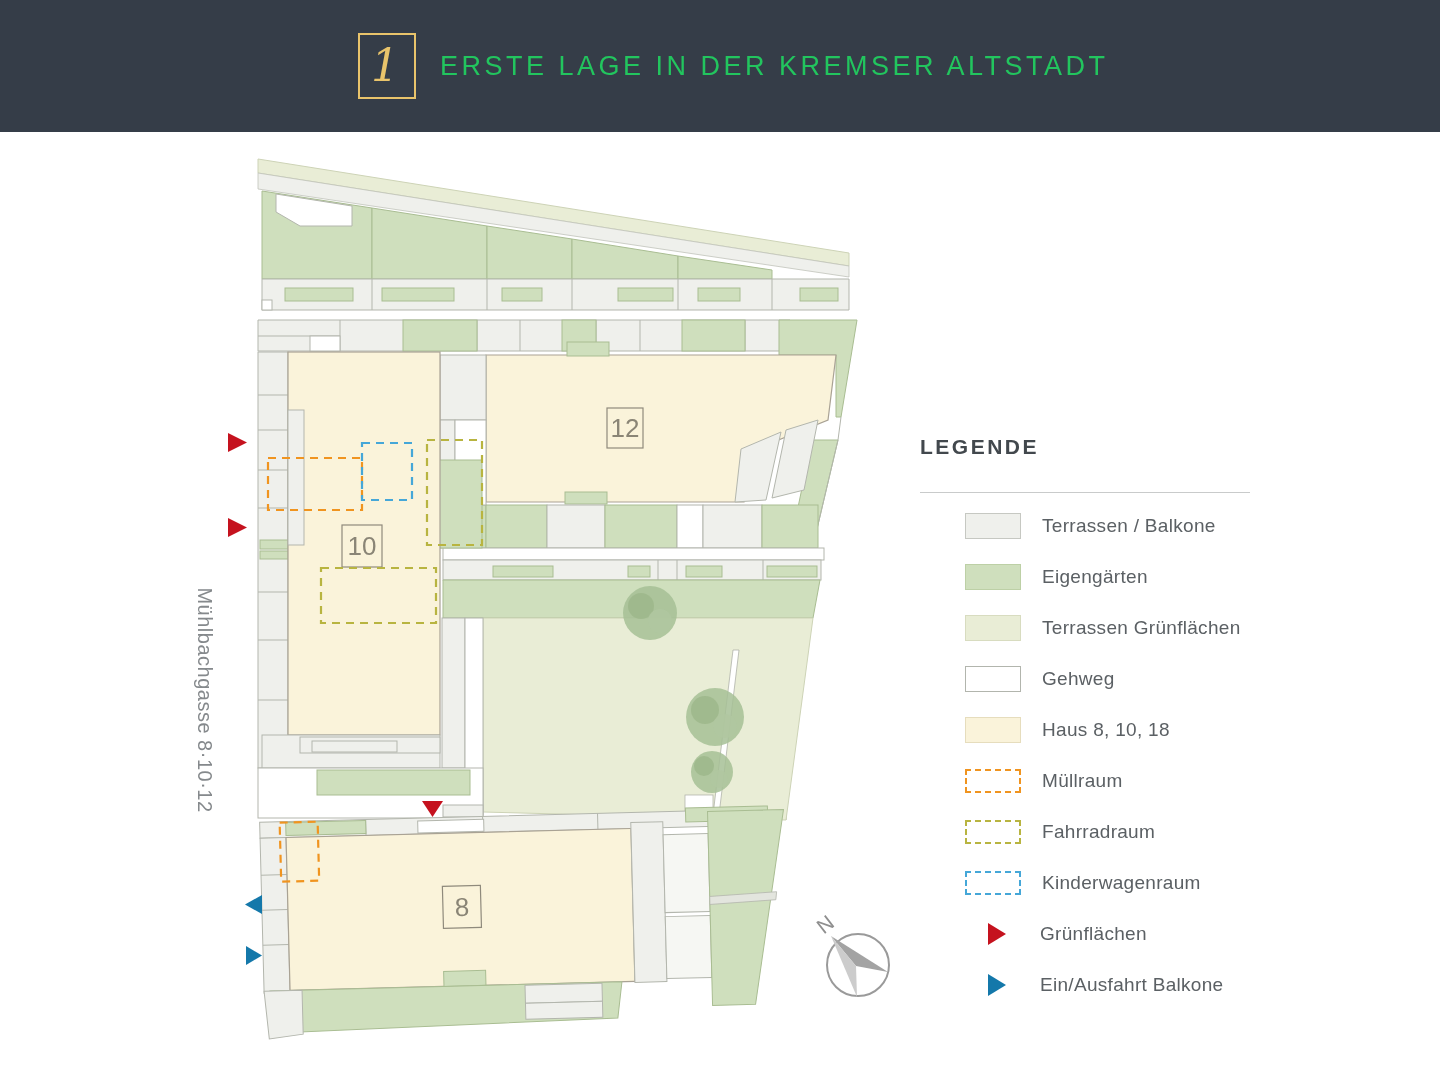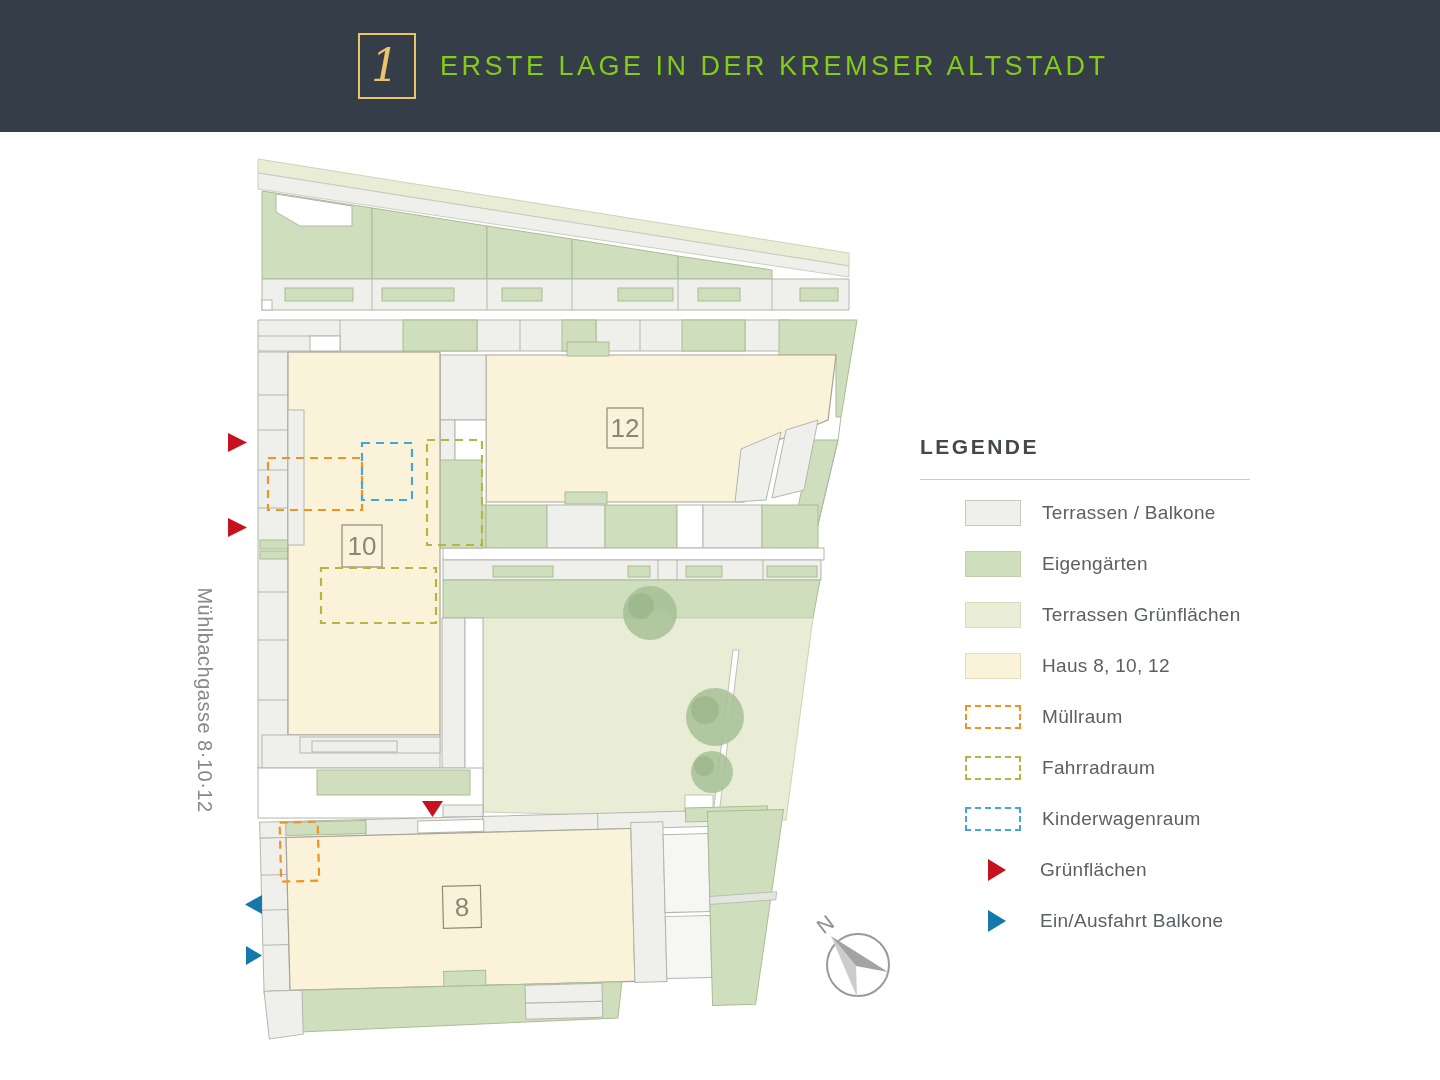--- a/index.html
+++ b/index.html
@@ -14,34 +14,34 @@
   }
   .logo-box{
     width:54px;height:62px;border:2px solid #e9c46b;margin-left:358px;
     display:flex;align-items:center;justify-content:center;flex:none;
   }
   .logo-glyph{
     color:#e9c46b;font-size:44px;font-style:italic;
     font-family:"DejaVu Serif", serif;line-height:1;transform:translateX(-2px);
   }
   .header-title{
-    margin:0 0 0 24px;color:#84cc16;font-size:27px;font-weight:500;
+    margin:0 0 0 24px;color:#22c55e;font-size:27px;font-weight:500;
     letter-spacing:3.5px;text-transform:uppercase;white-space:nowrap;
   }
   
   .street-label{
     position:absolute;left:60px;top:689px;width:290px;height:22px;
     transform:rotate(90deg);color:#85898c;font-size:20px;letter-spacing:.5px;
     text-align:center;white-space:nowrap;
   }
   
   .legend{position:absolute;left:920px;top:435px;width:330px;}
   .legend-title{
     font-size:21px;font-weight:600;letter-spacing:2.5px;color:#42484d;
-    padding-bottom:20px;border-bottom:1px solid #c9cbcb;margin-bottom:19px;
+    padding-bottom:33px;border-bottom:1px solid #c9cbcb;margin-bottom:19px;
   }
   .lg-row{display:flex;align-items:center;height:28px;margin-bottom:23px;padding-left:45px;}
   .sw{width:56px;height:26px;box-sizing:border-box;flex:none;margin-right:21px;background:#fff;}
   .sw.arrow{width:0;height:0;background:none;margin-left:23px;margin-right:34px;}
   .lg-label{font-size:19px;color:#5b6064;letter-spacing:.3px;white-space:nowrap;}
   
   .plan-svg{position:absolute;left:0;top:0;}
   .plan-svg text{font-family:"Liberation Sans", sans-serif;}
   .bl-label{fill:#8a8576;font-size:26px;}
   .n-label{fill:#8f8f8f;font-size:21px;}
@@ -257,22 +257,26 @@
   </div>
   <div class="lg-row">
     <span class="sw" style="background: rgb(207, 223, 189); border: 1px solid rgb(189, 208, 166);"></span>
     <span class="lg-label">Eigengärten</span>
   </div>
   <div class="lg-row">
     <span class="sw" style="background: rgb(233, 237, 214); border: 1px solid rgb(216, 220, 192);"></span>
     <span class="lg-label">Terrassen Grünflächen</span>
   </div>
   <div class="lg-row">
+    <span class="sw" style="background: rgb(255, 255, 255); border: 1px solid rgb(178, 181, 173);"></span>
+    <span class="lg-label">Gehweg</span>
+  </div>
+  <div class="lg-row">
     <span class="sw" style="background: rgb(250, 243, 218); border: 1px solid rgb(230, 221, 189);"></span>
-    <span class="lg-label">Haus 8, 10, 12</span>
+    <span class="lg-label">Haus 8, 10, 18</span>
   </div>
   <div class="lg-row">
     <span class="sw" style="background: rgb(255, 255, 255); border: 2px dashed rgb(240, 148, 31); height: 24px;"></span>
     <span class="lg-label">Müllraum</span>
   </div>
   <div class="lg-row">
     <span class="sw" style="background: rgb(255, 255, 255); border: 2px dashed rgb(184, 180, 64); height: 24px;"></span>
     <span class="lg-label">Fahrradraum</span>
   </div>
   <div class="lg-row">

